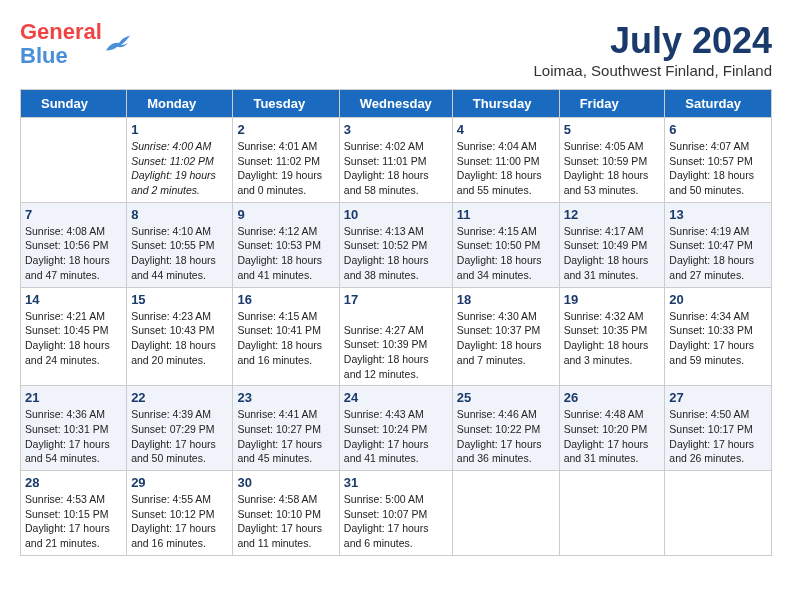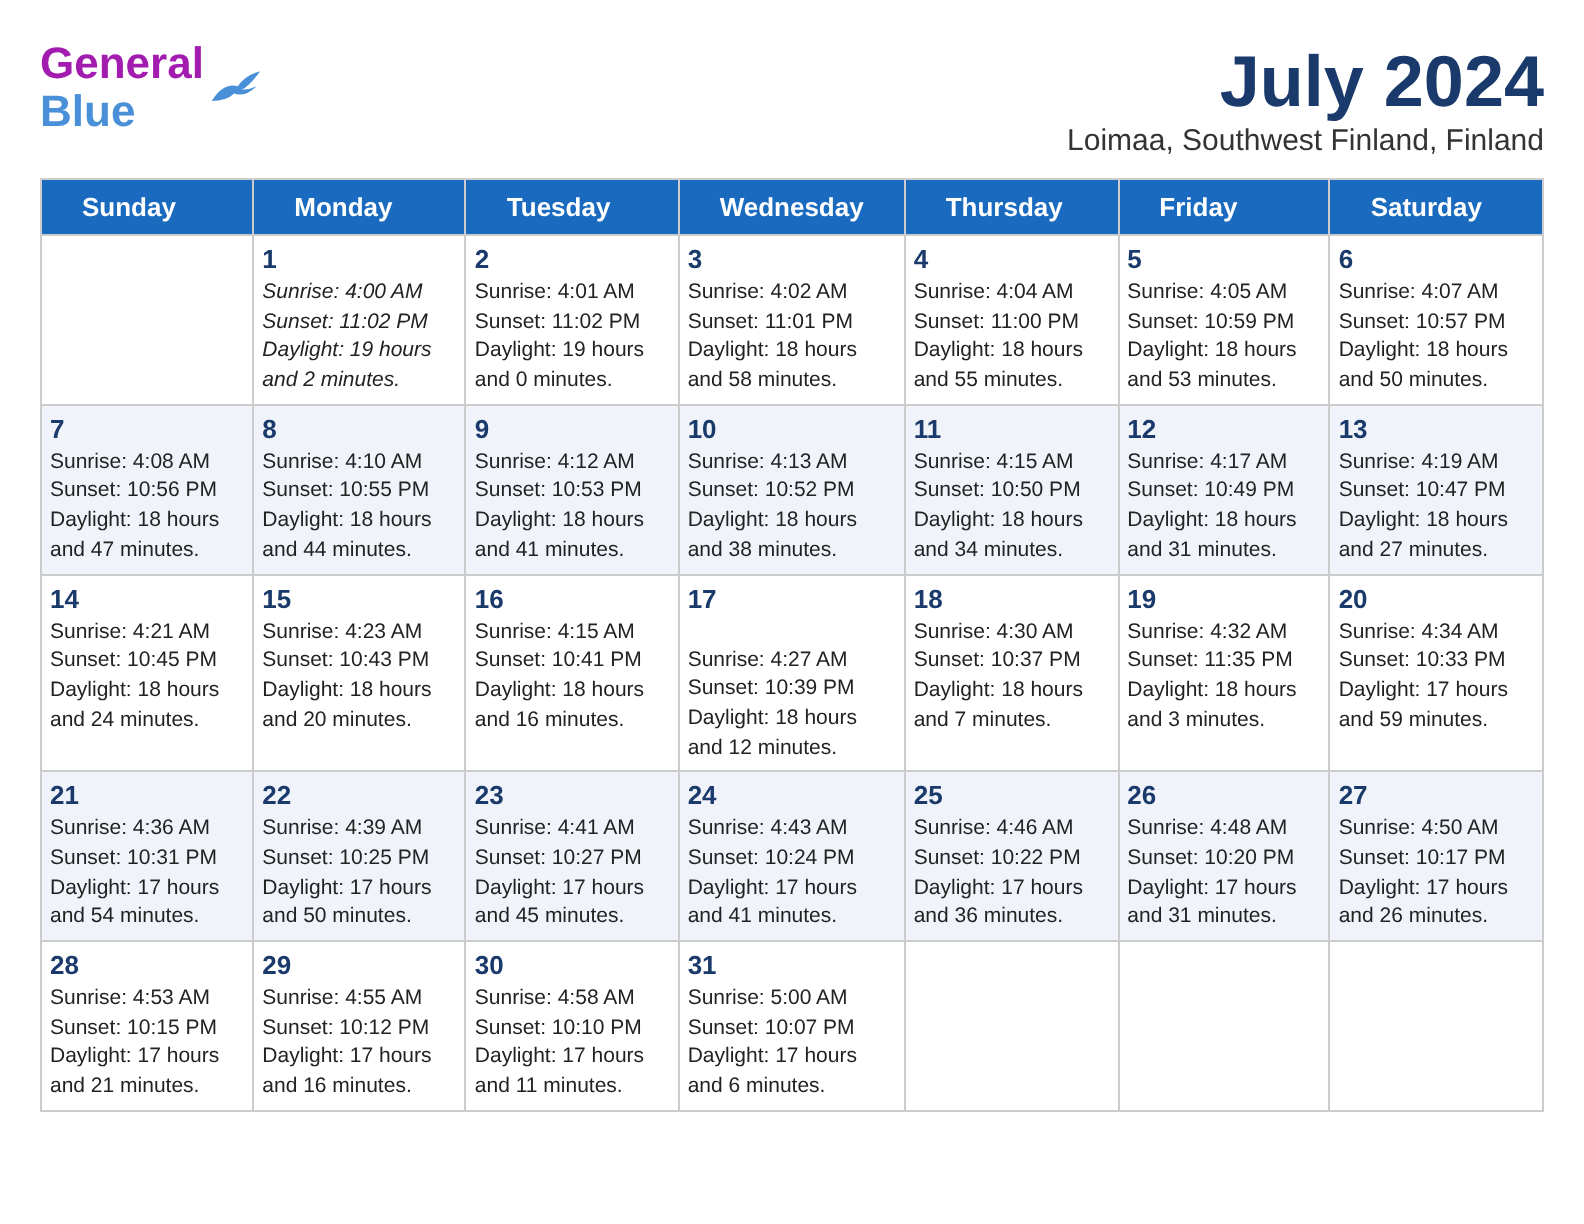--- a/index.html
+++ b/index.html
@@ -20,21 +20,21 @@
       display: flex;
       align-items: center;
     }
     .logo-text {
       font-size: 22px;
       font-weight: bold;
       color: #1a3a6b;
       line-height: 1.1;
     }
     .logo-text span {
-      color: #a21caf;
+      color: #ef4444;
     }
     .logo-bird {
       width: 28px;
       height: 22px;
       margin-left: 2px;
     }
     .title-section {
       text-align: right;
     }
     .month-title {
@@ -252,21 +252,21 @@
         <td>
           <div class="day-num">18</div>
           <div class="day-info" style="white-space: pre-line;">Sunrise: 4:30 AM
 Sunset: 10:37 PM
 Daylight: 18 hours
 and 7 minutes.</div>
         </td>
         <td>
           <div class="day-num">19</div>
           <div class="day-info" style="white-space: pre-line;">Sunrise: 4:32 AM
-Sunset: 11:35 PM
+Sunset: 10:35 PM
 Daylight: 18 hours
 and 3 minutes.</div>
         </td>
         <td>
           <div class="day-num">20</div>
           <div class="day-info" style="white-space: pre-line;">Sunrise: 4:34 AM
 Sunset: 10:33 PM
 Daylight: 17 hours
 and 59 minutes.</div>
         </td>
@@ -275,21 +275,21 @@
         <td>
           <div class="day-num">21</div>
           <div class="day-info" style="white-space: pre-line;">Sunrise: 4:36 AM
 Sunset: 10:31 PM
 Daylight: 17 hours
 and 54 minutes.</div>
         </td>
         <td>
           <div class="day-num">22</div>
           <div class="day-info" style="white-space: pre-line;">Sunrise: 4:39 AM
-Sunset: 10:25 PM
+Sunset: 07:29 PM
 Daylight: 17 hours
 and 50 minutes.</div>
         </td>
         <td>
           <div class="day-num">23</div>
           <div class="day-info" style="white-space: pre-line;">Sunrise: 4:41 AM
 Sunset: 10:27 PM
 Daylight: 17 hours
 and 45 minutes.</div>
         </td>

